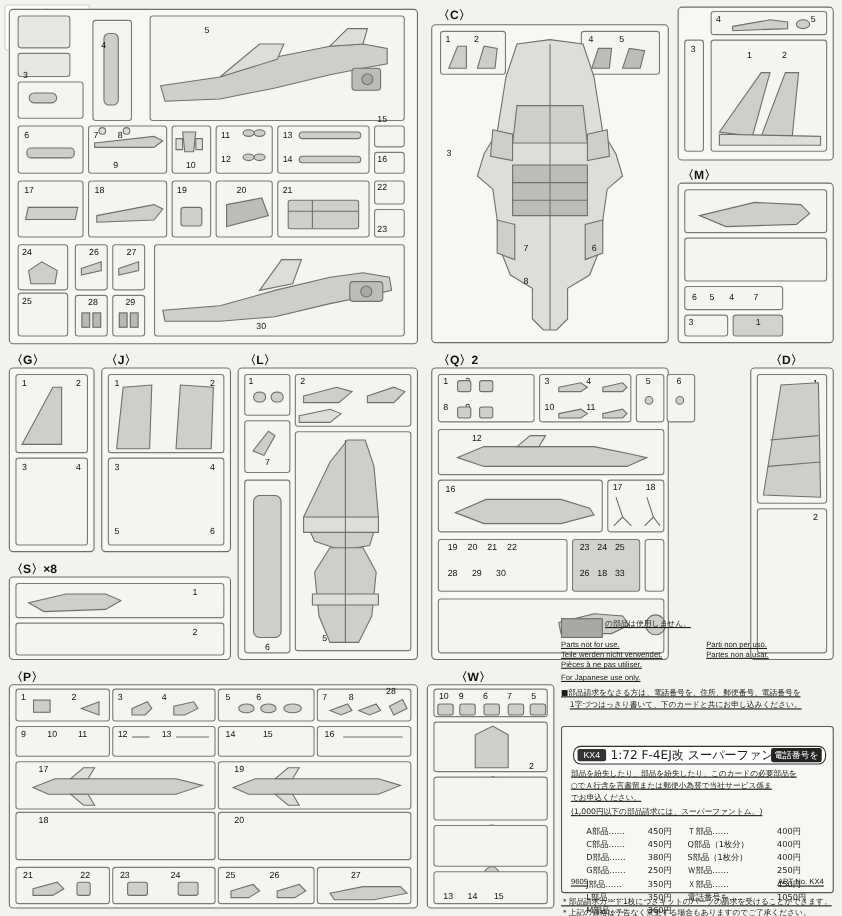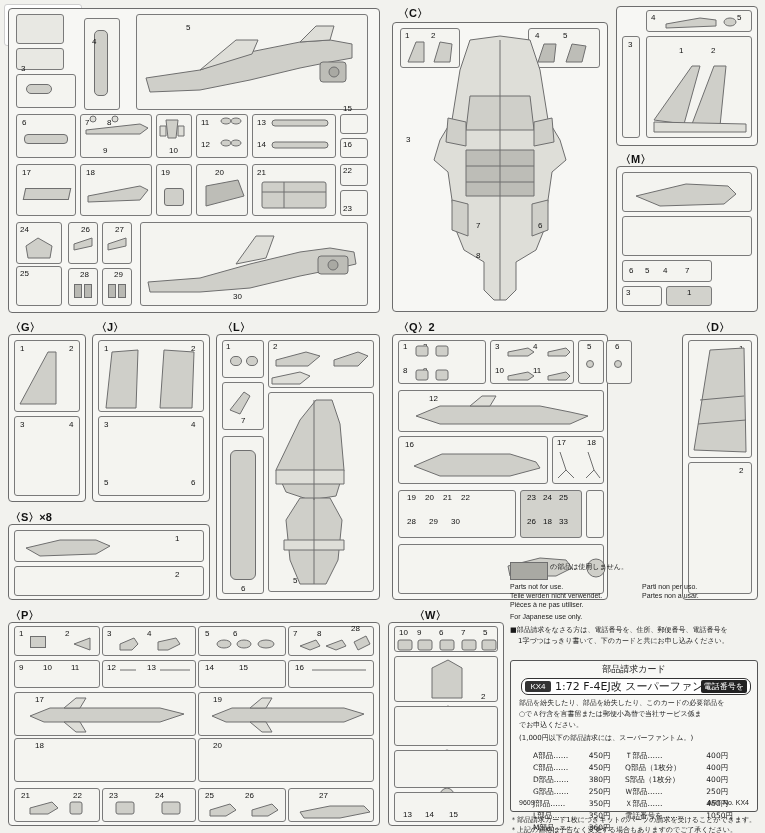--- a/index.html
+++ b/index.html
@@ -92,21 +92,21 @@
     padding:1px 3px;border-radius:2px;}
   .ptable{position:absolute;left:18px;top:88px;width:218px;font-size:7.5px;}
   .ptable td{padding:0 2px;white-space:nowrap;}
 
   .notebox{
     position:absolute;left:510px;top:562px;width:248px;height:44px;
   }
   .noteswatch{
     position:absolute;left:0;top:0;width:36px;height:16px;background:#a9a9a3;border:1px solid #6f6f6f;
   }
-  .smalltxt{font-size:7px;line-height:9px;}
+  .smalltxt{font-size:7px;line-height:9px;text-decoration:underline;}
 
   .sec-label{
     position:absolute;font-size:11px;font-weight:bold;color:#111;
   }
 
   svg{position:absolute;left:0;top:0;overflow:visible;}
   .ln{stroke:#6f6f6f;stroke-width:1;fill:none;}
   .fillp{fill:#cfcfc9;stroke:#6f6f6f;stroke-width:1;}
   .fillp2{fill:#dedeD8;stroke:#6f6f6f;stroke-width:1;}
   .fillp3{fill:#bdbdb7;stroke:#6f6f6f;stroke-width:1;}
@@ -722,21 +722,20 @@
     <div class="smalltxt" style="position:absolute;left:0px;top:29px;">Teile werden nicht verwendet.</div>
     <div class="smalltxt" style="position:absolute;left:0px;top:38px;">Pièces à ne pas utiliser.</div>
     <div class="smalltxt" style="position:absolute;left:132px;top:20px;">Parti non per uso.</div>
     <div class="smalltxt" style="position:absolute;left:132px;top:29px;">Partes non a usar.</div>
   </div>
   <div class="smalltxt" style="position:absolute;left:510px;top:612px;">For Japanese use only.</div>
   <div class="smalltxt jp" style="position:absolute;left:510px;top:626px;">■部品請求をなさる方は、電話番号を、住所、郵便番号、電話番号を</div>
   <div class="smalltxt jp" style="position:absolute;left:518px;top:637px;">1字づつはっきり書いて、下のカードと共にお申し込みください。</div>
 
   <div class="card">
-    <div class="cardtitle jp">部品請求カード</div>
     <div class="kx">
       <div class="kxbadge">KX4</div>
       <div class="kxtxt jp">1:72 F-4EJ改 スーパーファントム</div>
       <div class="kxblk jp">電話番号を</div>
     </div>
     <div class="smalltxt jp" style="position:absolute;left:8px;top:38px;">部品を紛失したり、部品を紛失したり、このカードの必要部品を</div>
     <div class="smalltxt jp" style="position:absolute;left:8px;top:49px;">○でＡ行含を言書留または郵便小為替で当社サービス係ま</div>
     <div class="smalltxt jp" style="position:absolute;left:8px;top:60px;">でお申込ください。</div>
     <div class="smalltxt jp" style="position:absolute;left:8px;top:73px;">(1,000円以下の部品請求には、スーパーファントム。)</div>
 

